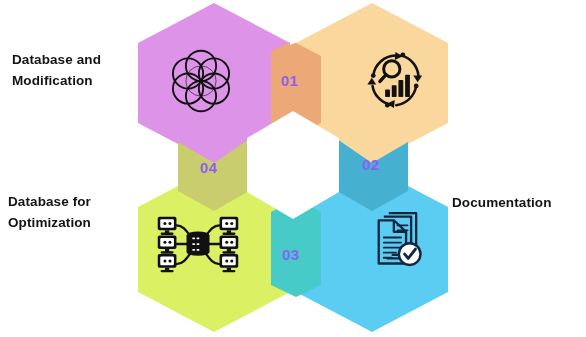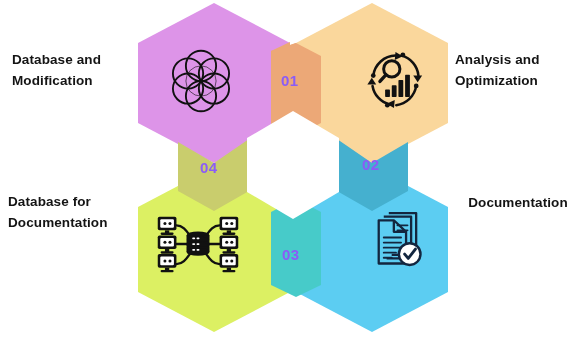--- a/index.html
+++ b/index.html
@@ -50,21 +50,21 @@
   #label-database {
     left: 8px;
     top: 192px;
     width: 136px;
     text-align: left;
   }
   #label-documentation {
     left: 452px;
     top: 193px;
     width: 132px;
-    text-align: center;
+    text-align: left;
   }
   .step-num {
     position: absolute;
     font-family: "Liberation Sans", sans-serif;
     font-size: 15px;
     font-weight: bold;
     color: #8b5cf6;
     letter-spacing: 0.4px;
   }
   #step-01 { left: 281px; top: 72px; }
@@ -271,19 +271,17 @@
     </svg>
   </div>
 
   <div class="step-num" id="step-01">01</div>
   <div class="step-num" id="step-02">02</div>
   <div class="step-num" id="step-03">03</div>
   <div class="step-num" id="step-04">04</div>
 
   <div class="side-label" id="label-creation">Database and
 Modification</div>
-  <div class="side-label" id="label-analysis">Analysis and
+  <div class="side-label" id="label-database">Database for
 Optimization</div>
-  <div class="side-label" id="label-database">Database for
-Documentation</div>
   <div class="side-label" id="label-documentation">Documentation</div>
 
 </div>
 
 </body></html>

